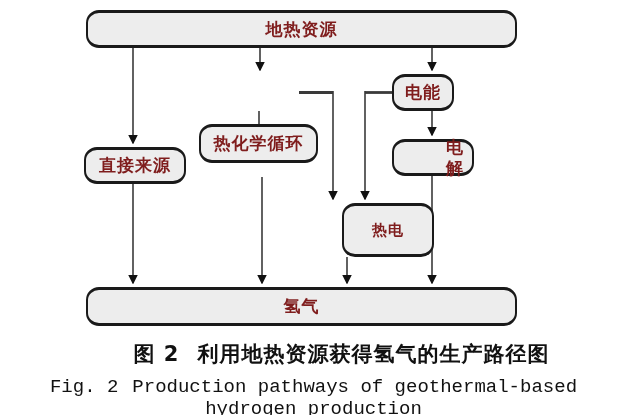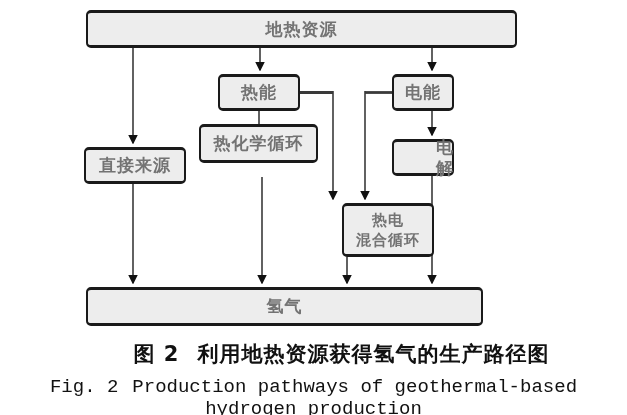--- a/index.html
+++ b/index.html
@@ -10,41 +10,41 @@
     background: #ffffff;
     overflow: hidden;
     font-family: "DejaVu Sans", "Liberation Sans", sans-serif;
   }
   .node {
     position: absolute;
     box-sizing: border-box;
     background: #ededed;
     border: solid #1a1a1a;
     border-width: 3px 2px;
-    border-radius: 5px;
+    border-radius: 13px;
     display: flex;
     flex-direction: column;
     align-items: center;
     justify-content: center;
     font-weight: bold;
-    color: #737373;
+    color: #7f1d1d;
     font-size: 17px;
     letter-spacing: 1px;
     line-height: 1.2;
     text-align: center;
   }
   .node .ln { display: block; }
   #node-geothermal   { left: 86px;  top: 10px;  width: 431px; height: 38px; }
   #node-thermal      { left: 218px; top: 74px;  width: 82px;  height: 37px; }
   #node-electric     { left: 392px; top: 74px;  width: 62px;  height: 37px; }
   #node-direct       { left: 84px;  top: 147px; width: 102px; height: 37px; }
   #node-thermochem   { left: 199px; top: 124px; width: 119px; height: 39px; }
-  #node-electrolysis { left: 392px; top: 139px; width: 62px;  height: 37px; padding-left: 44px; }
+  #node-electrolysis { left: 392px; top: 139px; width: 82px;  height: 37px; padding-left: 44px; }
   #node-hybrid       { left: 302px; top: 203px; width: 92px;  height: 54px; font-size: 15px; line-height: 1.35; letter-spacing: 1px; margin-left: 40px; }
-  #node-hydrogen     { left: 86px;  top: 287px; width: 397px; height: 39px; }
+  #node-hydrogen     { left: 86px;  top: 287px; width: 431px; height: 39px; }
   #edges { position: absolute; left: 0; top: 0; width: 627px; height: 415px; }
   .caption-zh {
     position: absolute;
     left: 0; top: 340px; width: 627px;
     text-align: center;
     font-weight: bold;
     font-size: 21px;
     color: #111111;
     letter-spacing: 1px;
     padding-left: 28px;
@@ -83,33 +83,31 @@
       <path d="M365 91 L365 199" marker-end="url(#arrow)"></path>
       <path d="M133 184 L133 283" marker-end="url(#arrow)"></path>
       <path d="M262 177 L262 283" marker-end="url(#arrow)"></path>
       <path d="M347 257 L347 283" marker-end="url(#arrow)"></path>
       <path d="M432 176 L432 283" marker-end="url(#arrow)"></path>
     </g>
   </svg>
 
   <div class="node" id="node-geothermal">地热资源</div>
 
-  <div class="node" id="node-thermal">热能</div>
 
   <div class="node" id="node-electric">电能</div>
 
   <div class="node" id="node-direct">直接来源</div>
 
   <div class="node" id="node-thermochem">热化学循环</div>
 
   <div class="node" id="node-electrolysis">电解</div>
 
   <div class="node" id="node-hybrid">
     <span class="ln">热电</span>
-    <span class="ln">混合循环</span>
   </div>
 
   <div class="node" id="node-hydrogen">氢气</div>
 
   <div class="caption-zh">
     <span class="fig-label">图 2</span><span>利用地热资源获得氢气的生产路径图</span>
   </div>
 
   <div class="caption-en">
     <span class="fig-label">Fig. 2</span><span>Production pathways of geothermal-based hydrogen production</span>

